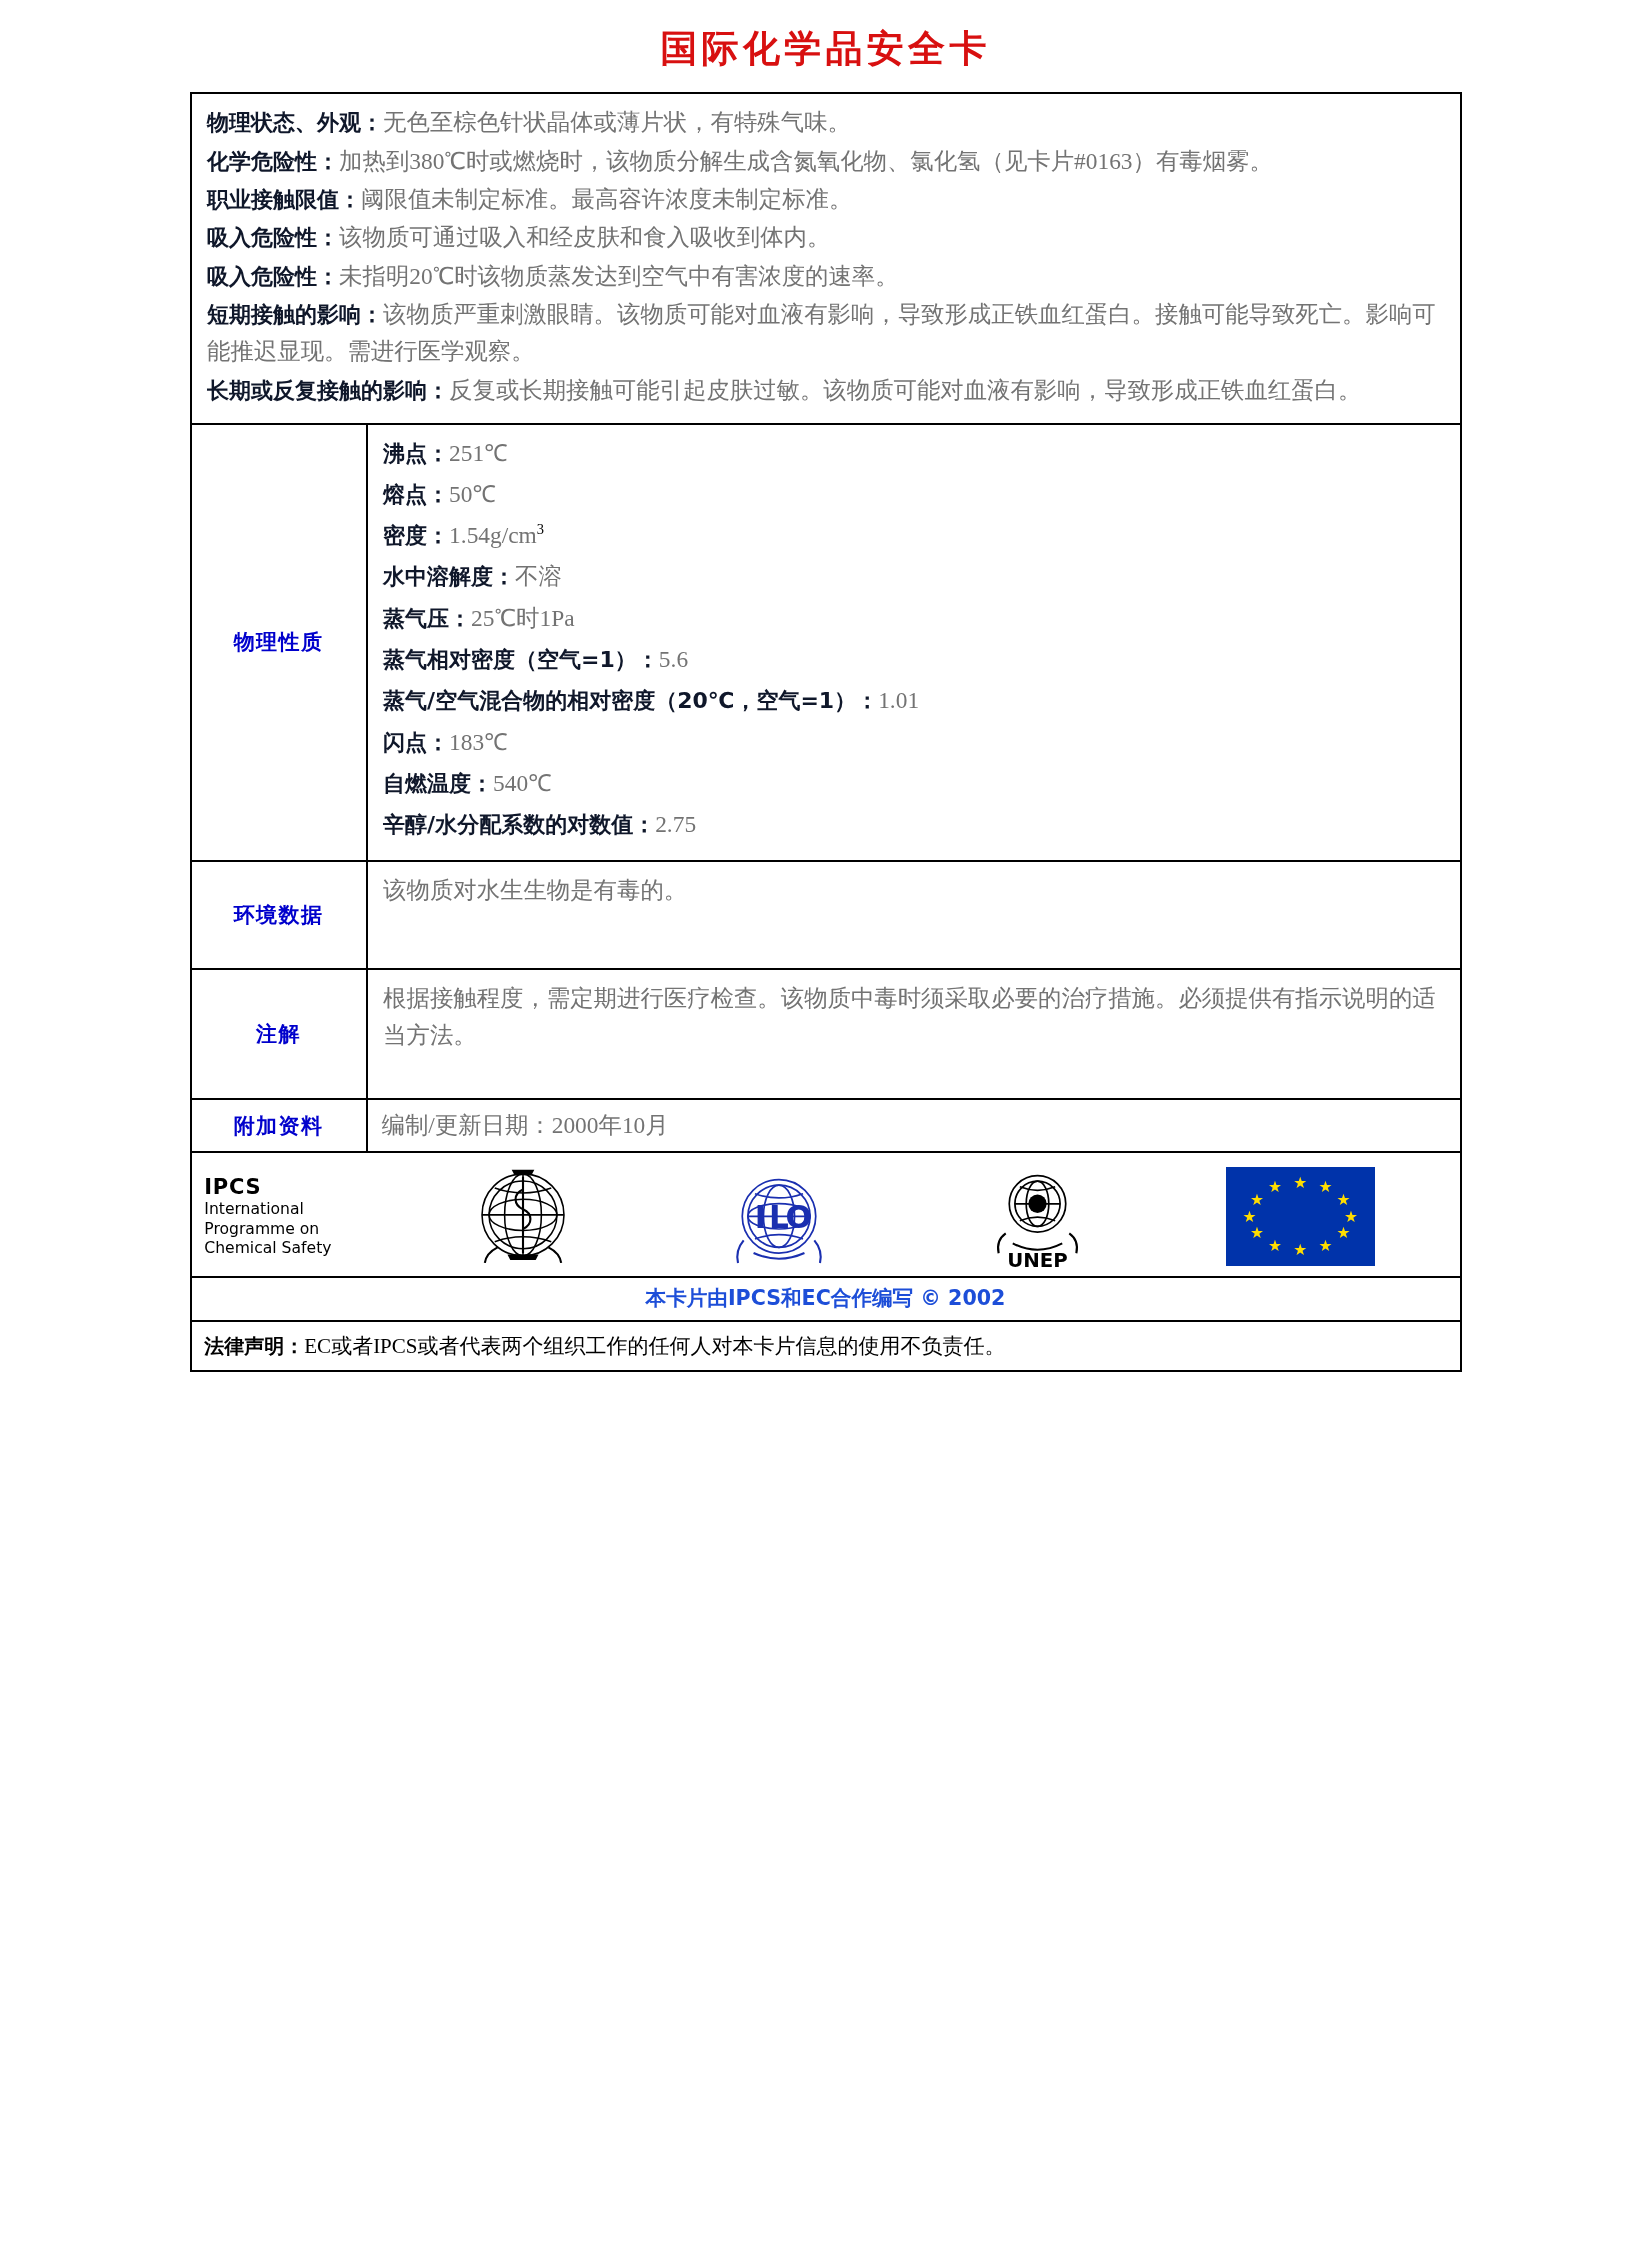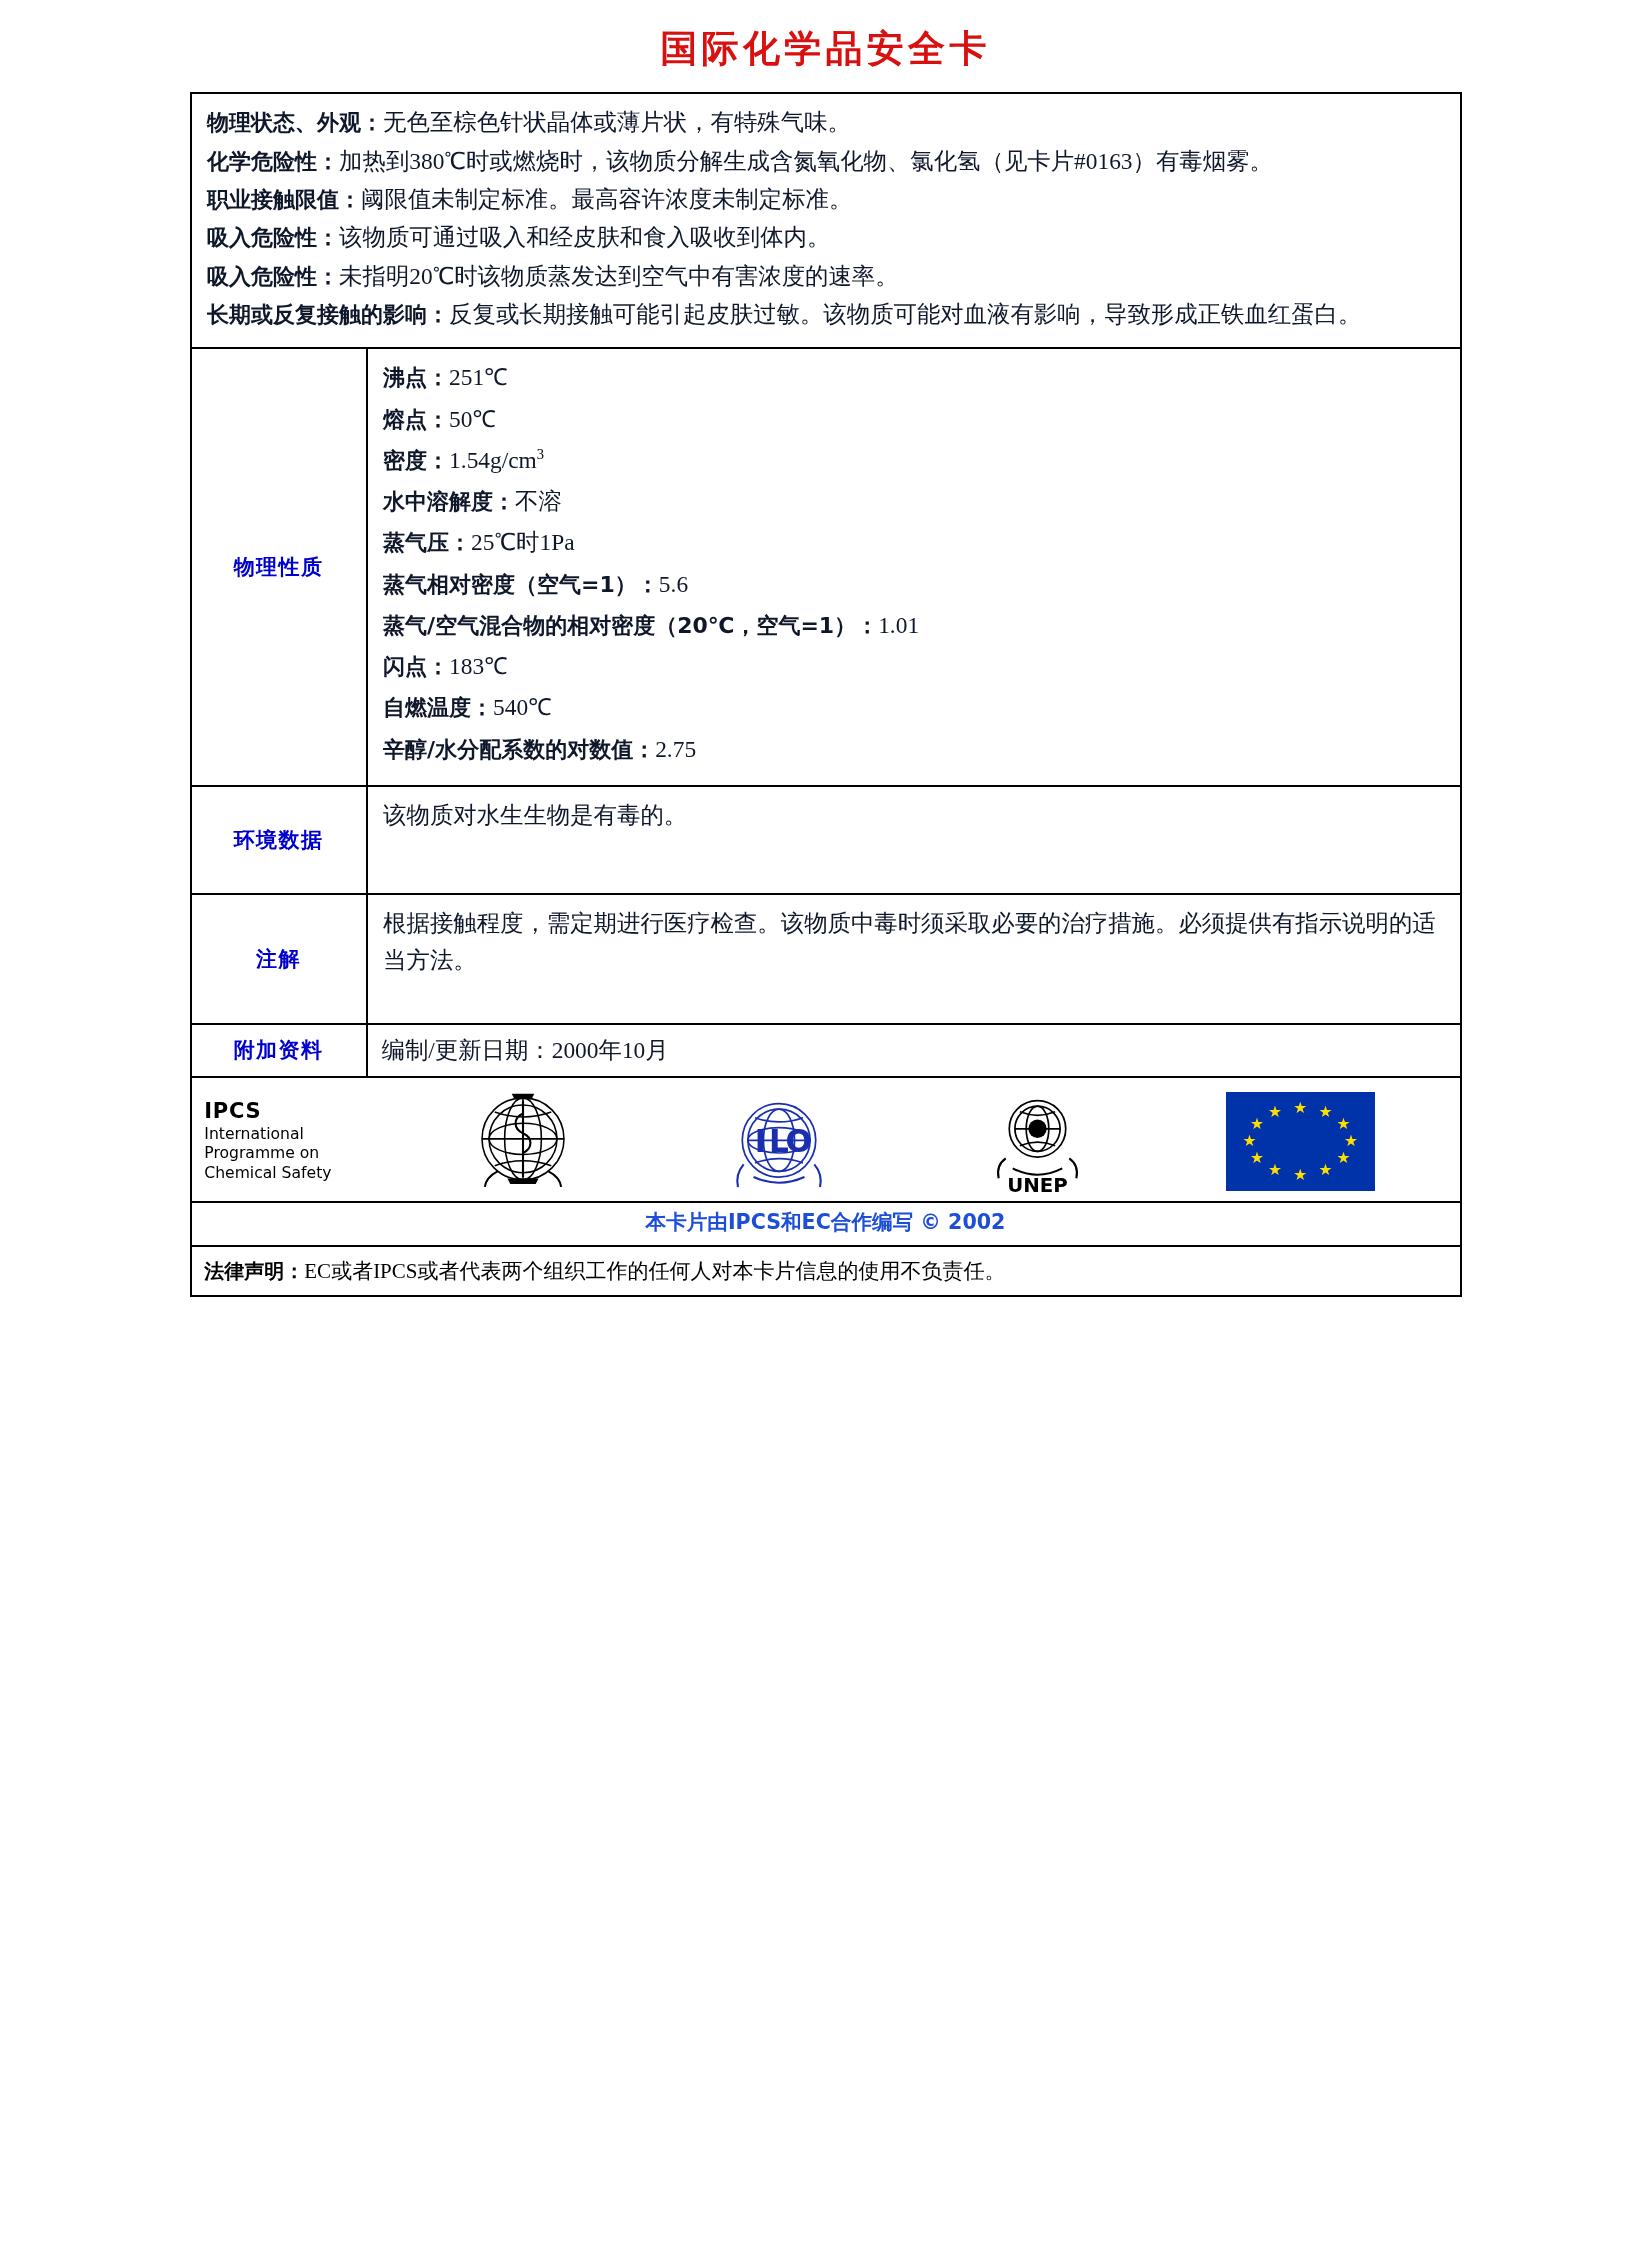--- a/index.html
+++ b/index.html
@@ -86,21 +86,21 @@
     margin: 0 0 1.4px 0;
     text-indent: 0;
   }
   .k {
     color: #0f172a;
     font-family: "DejaVu Sans", "Liberation Sans", sans-serif;
     font-weight: bold;
     font-size: 22px;
   }
   .v {
-    color: #0f172a;
+    color: #737373;
     font-family: "Liberation Serif", serif;
     font-size: 23.4px;
   }
   .phys .para { margin-bottom: 4.3px; }
   .env-cell { min-height: 106px; }
   .note-cell { min-height: 128px; }
   .addl-row .label-cell { padding: 5.7px 2.8px; }
   .addl-row .content-cell { font-size: 23.4px; padding: 7px 14px; }
   sup { font-size: 0.62em; vertical-align: super; }
 
@@ -178,20 +178,21 @@
   <div class="card">
 
 
     <div class="row">
       <div class="content-cell">
         <p class="para"><span class="k">物理状态、外观：</span><span class="v">无色至棕色针状晶体或薄片状，有特殊气味。</span></p>
         <p class="para"><span class="k">化学危险性：</span><span class="v">加热到380℃时或燃烧时，该物质分解生成含氮氧化物、氯化氢（见卡片#0163）有毒烟雾。</span></p>
         <p class="para"><span class="k">职业接触限值：</span><span class="v">阈限值未制定标准。最高容许浓度未制定标准。</span></p>
         <p class="para"><span class="k">吸入危险性：</span><span class="v">该物质可通过吸入和经皮肤和食入吸收到体内。</span></p>
         <p class="para"><span class="k">吸入危险性：</span><span class="v">未指明20℃时该物质蒸发达到空气中有害浓度的速率。</span></p>
+        <p class="para"><span class="k">短期接触的影响：</span><span class="v">该物质严重刺激眼睛。该物质可能对血液有影响，导致形成正铁血红蛋白。接触可能导致死亡。影响可能推迟显现。需进行医学观察。</span></p>
         <p class="para"><span class="k">长期或反复接触的影响：</span><span class="v">反复或长期接触可能引起皮肤过敏。该物质可能对血液有影响，导致形成正铁血红蛋白。</span></p>
       </div>
     </div>
 
     <div class="row">
       <div class="label-cell">物理性质</div>
       <div class="content-cell phys">
         <p class="para"><span class="k">沸点：</span><span class="v">251℃</span></p>
         <p class="para"><span class="k">熔点：</span><span class="v">50℃</span></p>
         <p class="para"><span class="k">密度：</span><span class="v">1.54g/cm</span><sup>3</sup></p>

